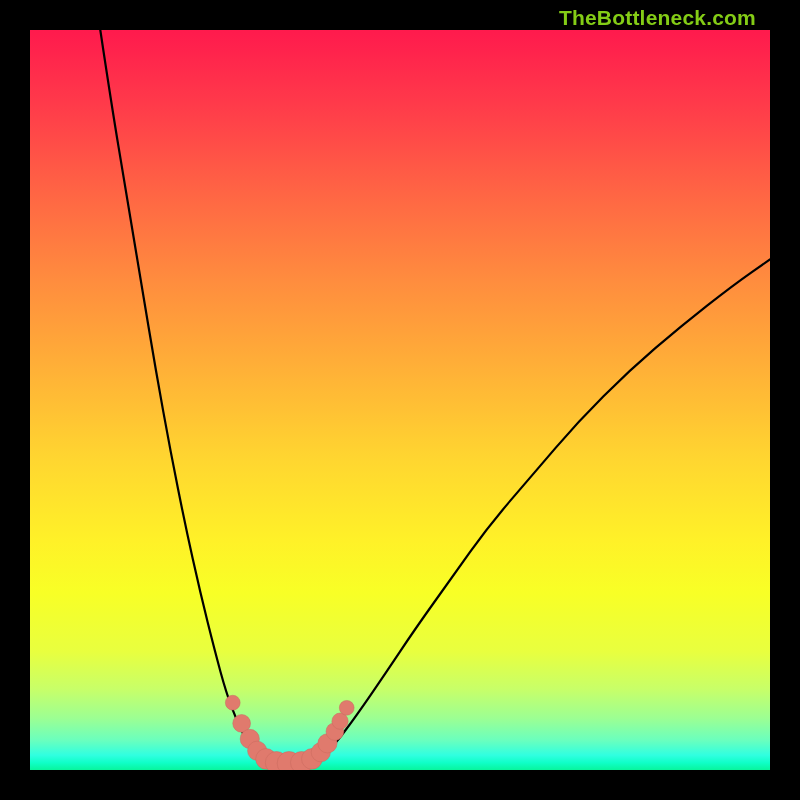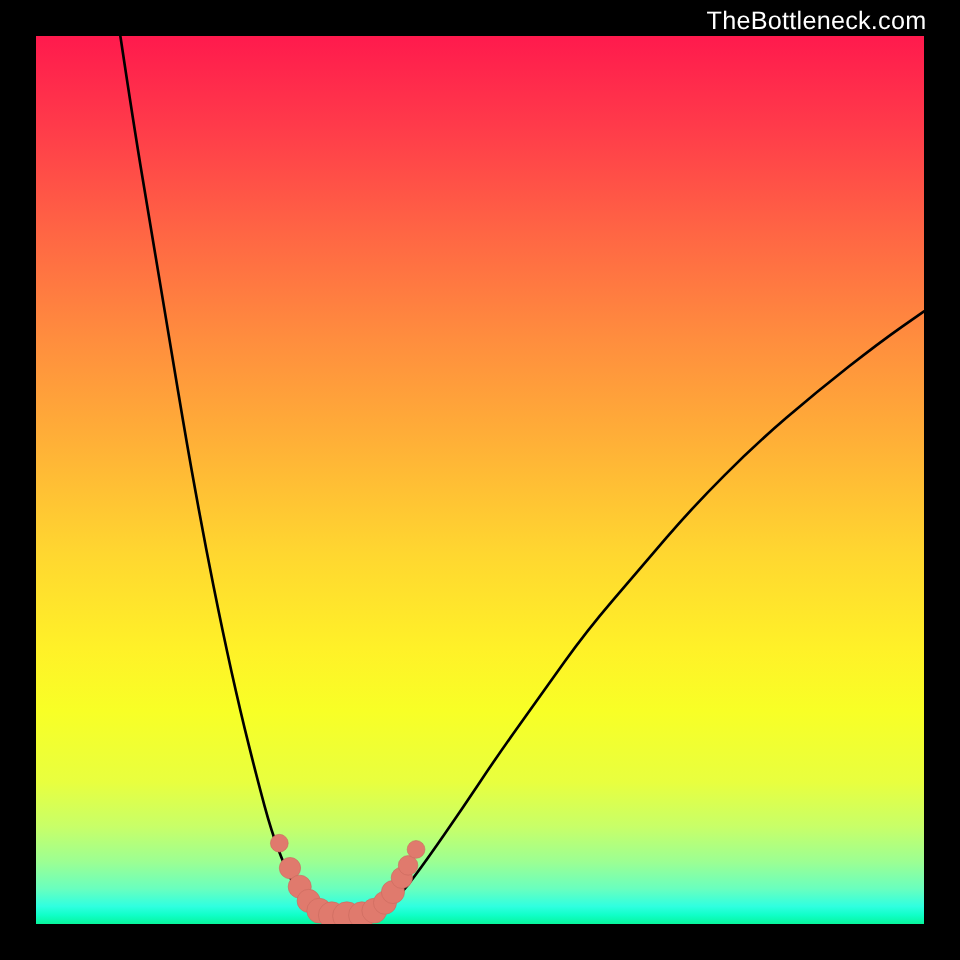--- a/index.html
+++ b/index.html
@@ -41,24 +41,24 @@
       #6affbe 96%,
       #30ffe0 98%,
       #10ffc8 99%,
       #08f59c 100%
     );
     overflow: hidden;
   }
   .watermark {
     position: absolute;
     top: 6px;
-    right: 28px;
-    color: #ffffff;
+    right: 44px;
+    color: #84cc16;
     font-size: 21px;
-    font-weight: 400;
+    font-weight: 700;
     letter-spacing: 0.2px;
     user-select: none;
   }
   svg.curve {
     position: absolute;
     top: 0;
     left: 0;
     width: 740px;
     height: 740px;
   }

